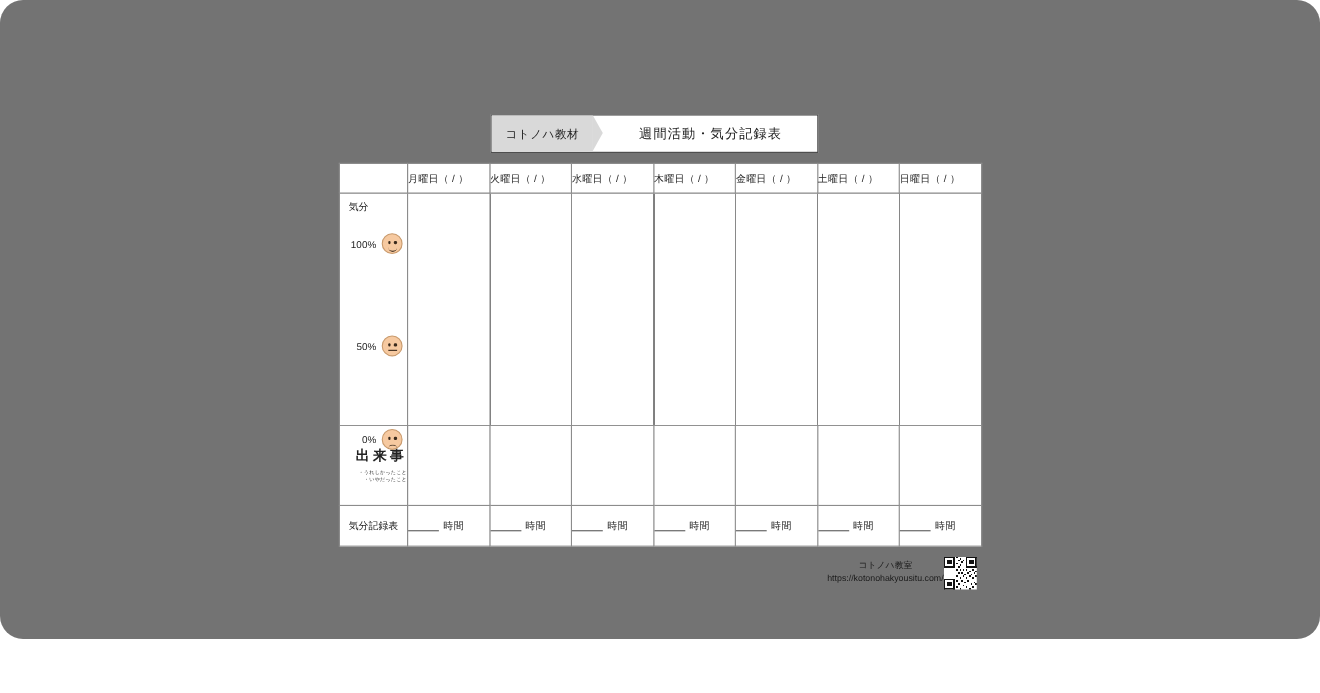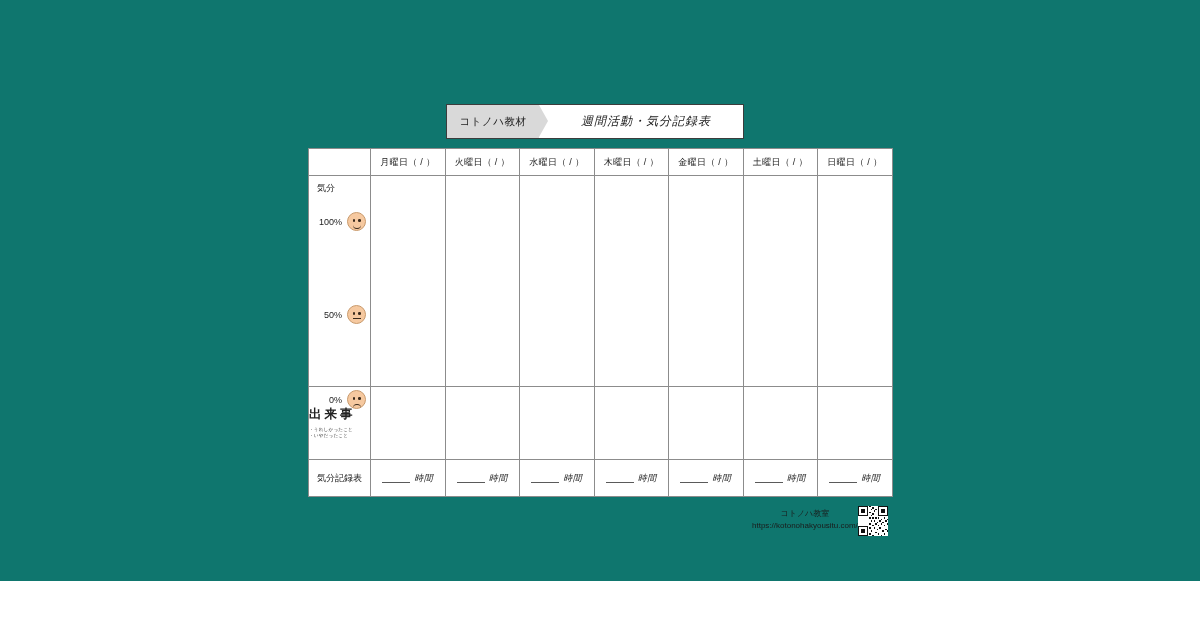--- a/index.html
+++ b/index.html
@@ -8,22 +8,23 @@
     width: 1200px;
     height: 630px;
     background: #ffffff;
     font-family: "Liberation Sans", sans-serif;
   }
 
   #sheet {
     position: relative;
     width: 1200px;
     height: 581px;
-    background: #0f766e;
+    background: #737373;
     overflow: hidden;
+    border-radius: 21px;
   }
 
   
   .title-wrap {
     position: absolute;
     left: 446px;
     top: 104px;
     width: 298px;
     height: 35px;
     border: 1px solid #3c3c3c;
@@ -57,21 +58,20 @@
   .title-main {
     flex: 1;
     display: flex;
     align-items: center;
     justify-content: center;
     font-size: 12px;
     color: #1b1b1b;
     letter-spacing: 1px;
     padding-left: 10px;
     box-sizing: border-box;
-    font-style: italic;
   }
 
   
   .grid {
     position: absolute;
     left: 308px;
     top: 148px;
     width: 584px;
     border-collapse: collapse;
     table-layout: fixed;
@@ -80,21 +80,21 @@
     border: 1px solid #8c8c8c;
     padding: 0;
     vertical-align: middle;
     font-size: 9px;
     color: #222222;
     background: #ffffff;
   }
   .col-head { width: 62px; }
   .col-day  { width: 74.5px; }
 
-  .hdr-row td { height: 26px; text-align: center; }
+  .hdr-row td { height: 26px; text-align: left; }
   .hdr-blank { }
   .day-label {
     font-size: 9px;
     letter-spacing: 0.3px;
   }
 
   
   .mood-cell {
     height: 210px;
     position: relative;
@@ -172,21 +172,21 @@
   .mood-grid-cell {
     height: 210px;
     position: relative;
     background:
       linear-gradient(to bottom, transparent 0 146px, #d5d5d5 146px 147px, transparent 147px 100%);
   }
 
   
   .event-cell { height: 72px; }
   .event-head {
-    text-align: left;
+    text-align: right;
     line-height: 1.35;
     padding: 6px 4px;
     margin-left: 16px;
   }
   .event-title {
     font-size: 12.5px;
     font-weight: bold;
     letter-spacing: 3px;
     display: block;
     margin-bottom: 4px;
@@ -196,24 +196,23 @@
     color: #333333;
     display: block;
     letter-spacing: 0.2px;
     line-height: 1.5;
   }
 
   
   .sleep-cell { height: 36px; }
   .sleep-head { text-align: center; font-size: 9px; }
   .sleep-blank {
-    text-align: center;
+    text-align: left;
     font-size: 9px;
     letter-spacing: 0.5px;
-    font-style: italic;
   }
   .sleep-blank .line {
     display: inline-block;
     width: 28px;
     border-bottom: 1px solid #5a5a5a;
     margin-right: 4px;
     vertical-align: -2px;
   }
 
   

